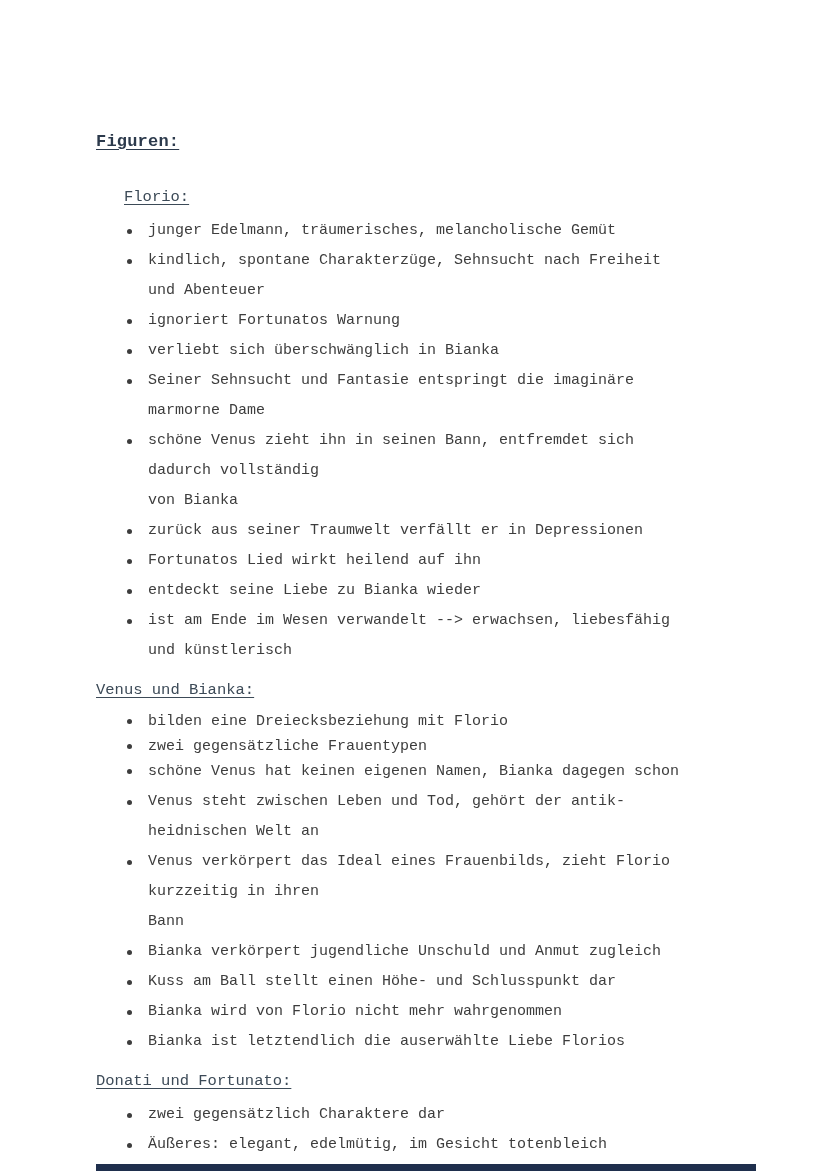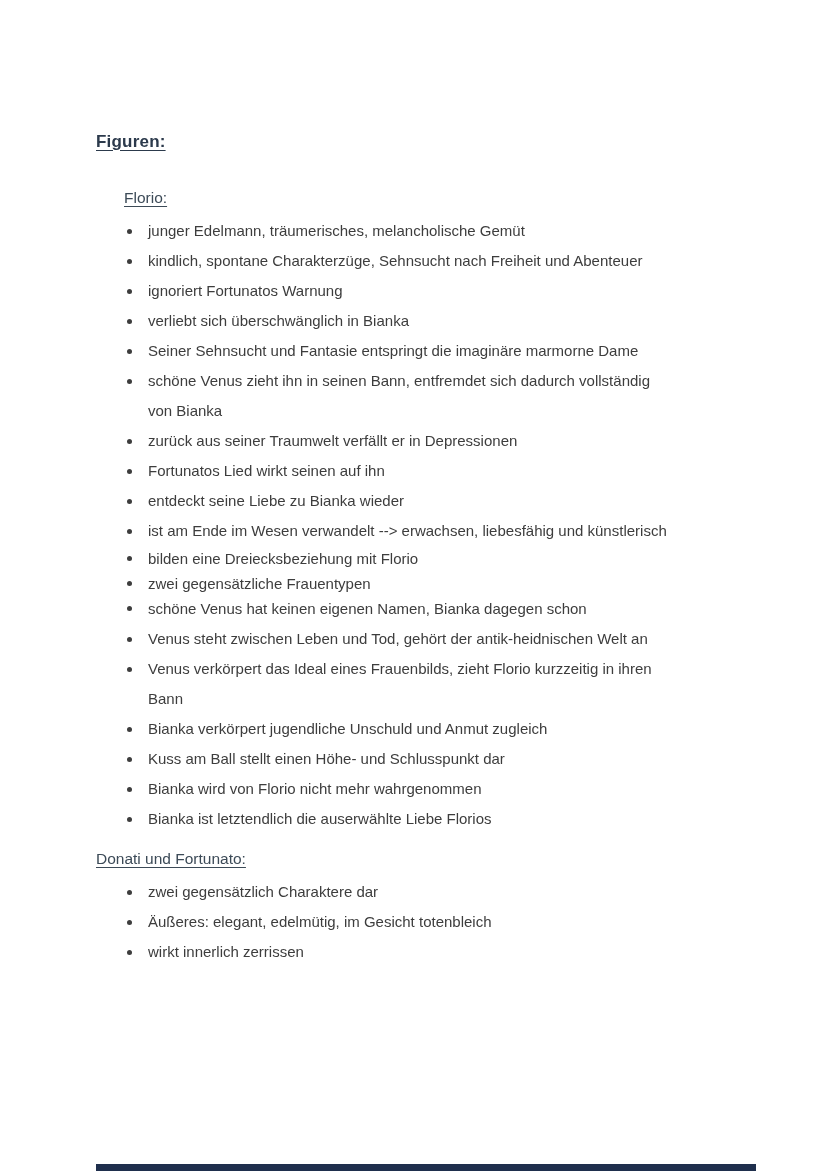--- a/index.html
+++ b/index.html
@@ -7,21 +7,21 @@
     margin: 0;
     padding: 0;
     background: #ffffff;
   }
   .page {
     position: relative;
     width: 756px;
     height: 1171px;
     background: var(--page-bg, #ffffff);
     overflow: hidden;
-    font-family: Liberation Sans, sans-serif;
+    font-family: Liberation Mono, monospace;
     -webkit-font-smoothing: antialiased;
   }
   .page-title {
     margin: 131px 0 0 96px;
     font-size: 17px;
     line-height: 22px;
     font-weight: 700;
     color: var(--title-color, #2c3a4c);
     text-decoration: underline;
     text-underline-offset: 3px;
@@ -90,26 +90,27 @@
         <h2 class="sec-heading">Florio:</h2>
         <ul>
           <li>junger Edelmann, träumerisches, melancholische Gemüt</li>
           <li>kindlich, spontane Charakterzüge, Sehnsucht nach Freiheit und Abenteuer</li>
           <li>ignoriert Fortunatos Warnung</li>
           <li>verliebt sich überschwänglich in Bianka</li>
           <li>Seiner Sehnsucht und Fantasie entspringt die imaginäre marmorne Dame</li>
           <li>schöne Venus zieht ihn in seinen Bann, entfremdet sich dadurch vollständig
 von Bianka</li>
           <li>zurück aus seiner Traumwelt verfällt er in Depressionen</li>
-          <li>Fortunatos Lied wirkt seinen auf ihn</li>
+          <li>Fortunatos Lied wirkt heilend auf ihn</li>
           <li>entdeckt seine Liebe zu Bianka wieder</li>
           <li>ist am Ende im Wesen verwandelt --&gt; erwachsen, liebesfähig und künstlerisch</li>
         </ul>
       </section>
       <section class="s1">
+        <h2 class="sec-heading">Venus und Bianka:</h2>
         <ul>
           <li>bilden eine Dreiecksbeziehung mit Florio</li>
           <li>zwei gegensätzliche Frauentypen</li>
           <li>schöne Venus hat keinen eigenen Namen, Bianka dagegen schon</li>
           <li>Venus steht zwischen Leben und Tod, gehört der antik-heidnischen Welt an</li>
           <li>Venus verkörpert das Ideal eines Frauenbilds, zieht Florio kurzzeitig in ihren
 Bann</li>
           <li>Bianka verkörpert jugendliche Unschuld und Anmut zugleich</li>
           <li>Kuss am Ball stellt einen Höhe- und Schlusspunkt dar</li>
           <li>Bianka wird von Florio nicht mehr wahrgenommen</li>

